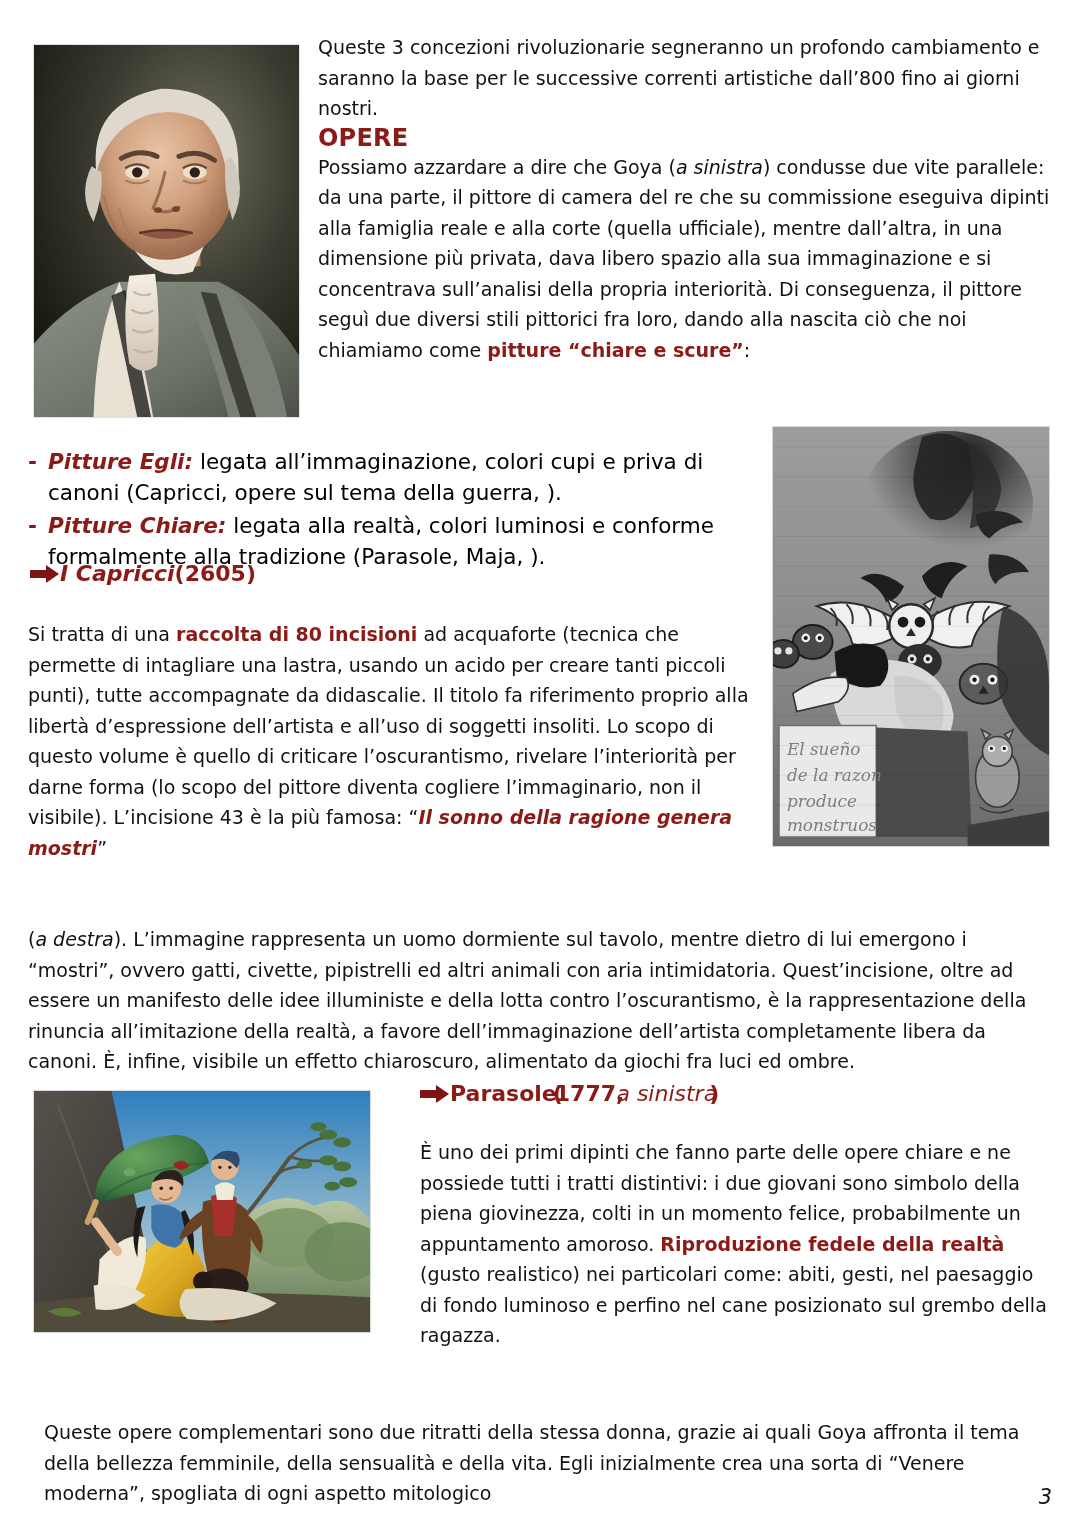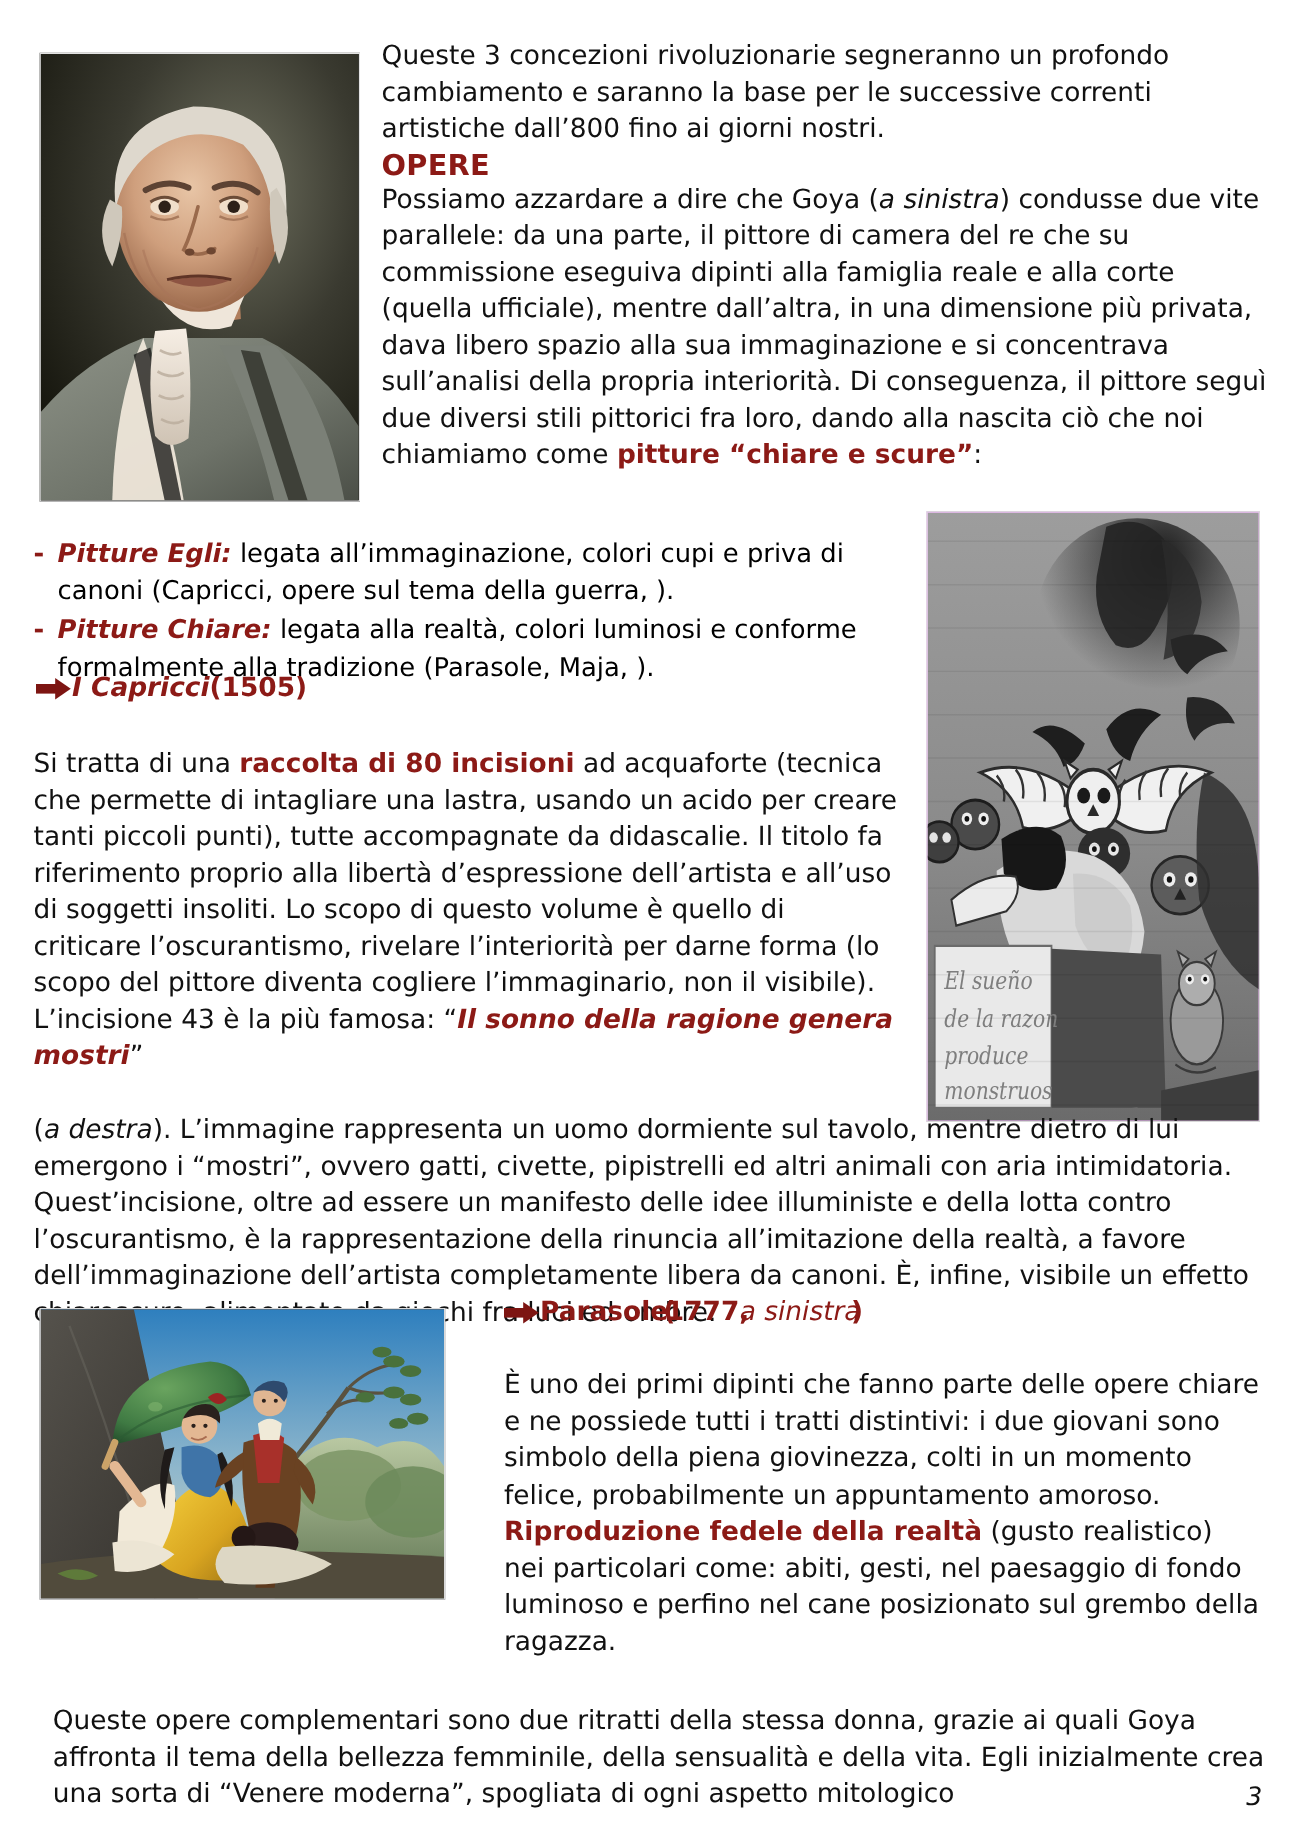--- a/index.html
+++ b/index.html
@@ -11,21 +11,21 @@
     font-family: "DejaVu Sans", "Liberation Sans", sans-serif;
     color: #000000;
     position: relative;
     overflow: hidden;
   }
 
   .page { position: relative; width: 1080px; height: 1527px; }
 
   
   .body-text {
-    font-size: 22px;
+    font-size: 19px;
     line-height: 30.5px;
     color: #111111;
     text-align: left;
   }
   .accent-b { color: #8c1a16; font-weight: bold; }
   .accent-bi { color: #8c1a16; font-weight: bold; font-style: italic; }
   .it { font-style: italic; }
 
   h2.section-head {
     margin: 0;
@@ -116,23 +116,23 @@
   .capricci-body {
     position: absolute;
     left: 28px; top: 600px;
     width: 722px;
   }
 
   
   .etching {
     position: absolute;
     left: 772px; top: 426px;
-    width: 278px; height: 509px;
+    width: 278px; height: 421px;
     overflow: hidden;
-    background: #f0abfc;
+    background: #737373;
     border: 1px solid #d8d8d8;
   }
 
   .capricci-cont {
     position: absolute;
     left: 28px; top: 905px;
     width: 1024px;
   }
 
   
@@ -264,21 +264,21 @@
     </div>
     <div class="dash-item">
       <span class="dash-mark">-</span>
       <span class="dash-body"><span class="accent-bi">Pitture Chiare:</span><span> legata alla realtà, colori luminosi e conforme formalmente alla tradizione (Parasole, Maja, ).</span></span>
     </div>
   </div>
 
   <div class="arrow-head capricci-head">
     <span class="arrow-glyph"></span>
     <span style="font-style:italic">I Capricci</span>
-    <span>(1505)</span>
+    <span>(2605)</span>
   </div>
 
   <div class="etching">
     <svg class="art-svg" viewBox="0 0 278 421" preserveAspectRatio="none">
       <defs>
         <linearGradient id="etchBg" x1="0" y1="0" x2="0" y2="1">
           <stop offset="0%" stop-color="#9d9d9d"></stop>
           <stop offset="55%" stop-color="#8a8a8a"></stop>
           <stop offset="100%" stop-color="#6b6b6b"></stop>
         </linearGradient>

